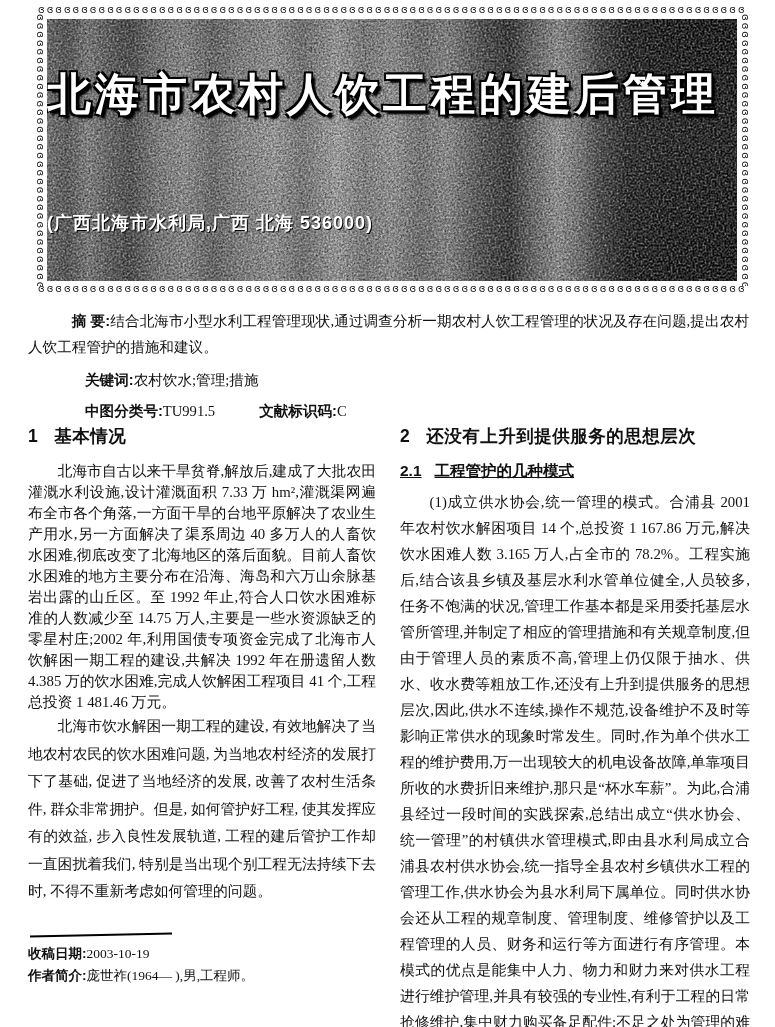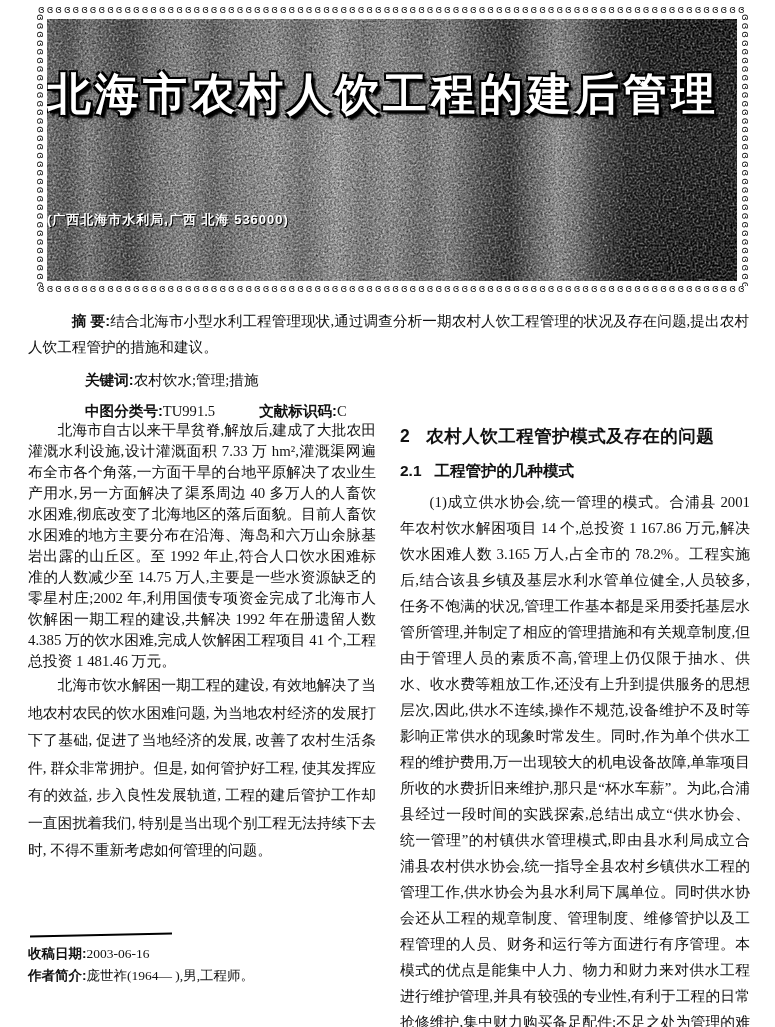--- a/index.html
+++ b/index.html
@@ -31,41 +31,41 @@
         #a6a6a6 58%, #565656 63%, #2f2f2f 67%, #6f6f6f 70%, #b5b5b5 74%,
         #8a8a8a 77%, #464646 80%, #181818 84%, #0c0c0c 90%, #060606 100%);
     overflow:hidden;
   }
   .noise{position:absolute;left:0;top:0;width:100%;height:100%;opacity:.9;}
   .title-line{position:absolute;left:0;width:100%;color:#fff;
     font-family:"Liberation Sans","DejaVu Sans",sans-serif;font-weight:bold;}
   .article-title{top:46px;font-size:44px;letter-spacing:4px;
     text-shadow:2px 2px 0 #000,-2px -2px 0 #000,2px -2px 0 #000,-2px 2px 0 #000,4px 4px 2px #000;}
   .article-authors{top:148px;font-size:20px;letter-spacing:3px;text-shadow:1px 1px 0 #000,2px 2px 1px #000;}
-  .article-affiliation{top:192px;font-size:13px;letter-spacing:1px;text-shadow:1px 1px 0 #000;}
+  .article-affiliation{top:192px;font-size:18px;letter-spacing:1px;text-shadow:1px 1px 0 #000;}
 
   
   .meta-block{position:absolute;left:28px;right:26px;top:308px;font-size:14.6px;line-height:26px;}
   .meta-block p{margin:0;text-align:justify;}
   .abstract{text-indent:3em;}
   .keywords{margin-top:7px !important;padding-left:57px;}
   .clc-line{margin-top:5px !important;padding-left:57px;}
   .lbl{font-family:"Liberation Sans","DejaVu Sans",sans-serif;font-weight:bold;}
   .clc-gap{display:inline-block;width:44px;}
 
   
   .columns{position:absolute;left:28px;top:420px;width:722px;display:flex;gap:24px;}
   .col{box-sizing:border-box;}
   .col-left{width:348px;}
   .col-right{width:350px;}
   h2.sec{font-family:"Liberation Sans","DejaVu Sans",sans-serif;font-size:17.5px;
     font-weight:bold;margin:4px 0 13px 0;letter-spacing:.5px;}
   h2.sec .sec-num{margin-right:16px;}
   h3.subsec{font-family:"Liberation Sans","DejaVu Sans",sans-serif;font-size:15.5px;
-    font-weight:bold;margin:12px 0 7px 0;}
+    font-weight:bold;margin:12px 0 7px 0;text-decoration:underline;}
   h3.subsec .sec-num{margin-right:13px;}
   .col p.body{font-size:14.8px;margin:0;text-align:justify;text-indent:2em;}
   .col-left p.body{line-height:21px;}
   .col-left p.loose{line-height:27.5px;}
   .col-right p.body{line-height:26px;}
 
   
   .footnote{position:absolute;left:28px;top:934px;width:340px;font-size:13.5px;line-height:22px;}
   .fn-rule{width:142px;border-top:2px solid #000;margin:0 0 7px 2px;transform:rotate(-1.2deg);}
   .footnote p{margin:0;}
@@ -101,32 +101,33 @@
 
   <div class="meta-block">
     <p class="abstract"><span class="lbl">摘  要:</span><span>结合北海市小型水利工程管理现状,通过调查分析一期农村人饮工程管理的状况及存在问题,提出农村人饮工程管护的措施和建议。</span></p>
     <p class="keywords"><span class="lbl">关键词:</span><span>农村饮水;管理;措施</span></p>
     <p class="clc-line"><span class="lbl">中图分类号:</span><span>TU991.5</span><span class="clc-gap"></span><span class="lbl">文献标识码:</span><span>C</span></p>
   </div>
 
   <div class="columns">
 
     <div class="col col-left">
+      <h2 class="sec"><span class="sec-num">1</span><span>基本情况</span></h2>
       <p class="body">北海市自古以来干旱贫脊,解放后,建成了大批农田灌溉水利设施,设计灌溉面积 7.33 万 hm²,灌溉渠网遍布全市各个角落,一方面干旱的台地平原解决了农业生产用水,另一方面解决了渠系周边 40 多万人的人畜饮水困难,彻底改变了北海地区的落后面貌。目前人畜饮水困难的地方主要分布在沿海、海岛和六万山余脉基岩出露的山丘区。至 1992 年止,符合人口饮水困难标准的人数减少至 14.75 万人,主要是一些水资源缺乏的零星村庄;2002 年,利用国债专项资金完成了北海市人饮解困一期工程的建设,共解决 1992 年在册遗留人数 4.385 万的饮水困难,完成人饮解困工程项目 41 个,工程总投资 1 481.46 万元。</p>
       <p class="body loose">北海市饮水解困一期工程的建设, 有效地解决了当地农村农民的饮水困难问题, 为当地农村经济的发展打下了基础, 促进了当地经济的发展, 改善了农村生活条件, 群众非常拥护。但是, 如何管护好工程, 使其发挥应有的效益, 步入良性发展轨道, 工程的建后管护工作却一直困扰着我们, 特别是当出现个别工程无法持续下去时, 不得不重新考虑如何管理的问题。</p>
     </div>
 
     <div class="col col-right">
-      <h2 class="sec"><span class="sec-num">2</span><span>农村人饮工程管护模式及存在的问题</span></h2>
+      <h2 class="sec"><span class="sec-num">2</span><span>还没有上升到提供服务的思想层次</span></h2>
       <h3 class="subsec"><span class="sec-num">2.1</span><span>工程管护的几种模式</span></h3>
       <p class="body">(1)成立供水协会,统一管理的模式。合浦县 2001 年农村饮水解困项目 14 个,总投资 1 167.86 万元,解决饮水困难人数 3.165 万人,占全市的 78.2%。工程实施后,结合该县乡镇及基层水利水管单位健全,人员较多,任务不饱满的状况,管理工作基本都是采用委托基层水管所管理,并制定了相应的管理措施和有关规章制度,但由于管理人员的素质不高,管理上仍仅限于抽水、供水、收水费等粗放工作,还没有上升到提供服务的思想层次,因此,供水不连续,操作不规范,设备维护不及时等影响正常供水的现象时常发生。同时,作为单个供水工程的维护费用,万一出现较大的机电设备故障,单靠项目所收的水费折旧来维护,那只是“杯水车薪”。为此,合浦县经过一段时间的实践探索,总结出成立“供水协会、统一管理”的村镇供水管理模式,即由县水利局成立合浦县农村供水协会,统一指导全县农村乡镇供水工程的管理工作,供水协会为县水利局下属单位。同时供水协会还从工程的规章制度、管理制度、维修管护以及工程管理的人员、财务和运行等方面进行有序管理。本模式的优点是能集中人力、物力和财力来对供水工程进行维护管理,并具有较强的专业性,有利于工程的日常抢修维护,集中财力购买备足配件;不足之处为管理的难度较大,人员要求较多,费用开支大,对单个项目来说不适用,但对全县的项目进行统一管理则有利于集约化经营及今后促进农村自来水的普及和发展。</p>
       <p class="body">目前合浦县人饮工程项目管理工作中还存在以下问题:①按合浦县物价部门核定的 1.5 元/m³,保底为 5 m³ 的收费标准,每个工程至少应经常性供有 200 户群众用水才能基本维持正常运行。合浦县已建成的 14 个供水工程中只有闸口供水工</p>
     </div>
 
   </div>
 
   <div class="footnote">
     <div class="fn-rule"></div>
-    <p><span class="lbl">收稿日期:</span><span>2003-06-16</span></p>
+    <p><span class="lbl">收稿日期:</span><span>2003-10-19</span></p>
     <p><span class="lbl">作者简介:</span><span>庞世祚(1964— ),男,工程师。</span></p>
   </div>
 
 </div>
 
 </body></html>

